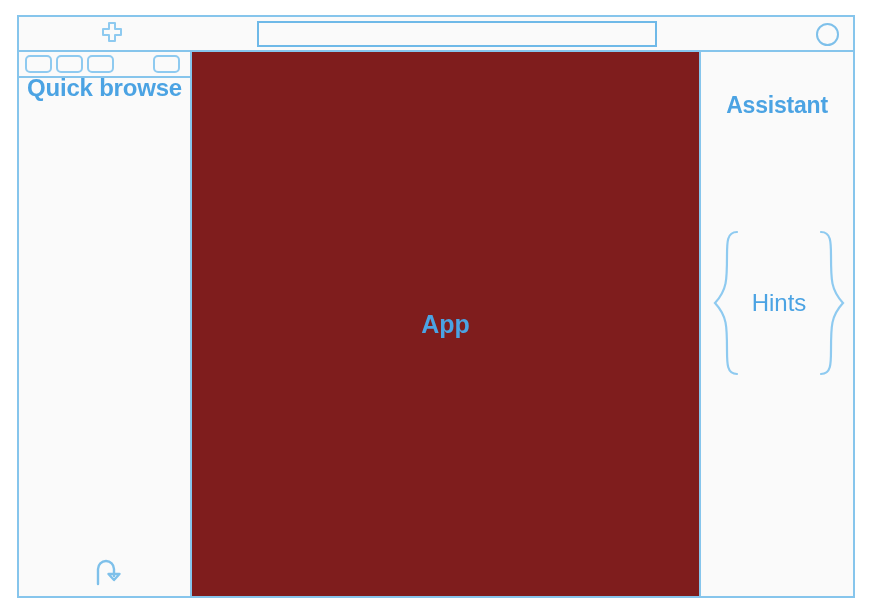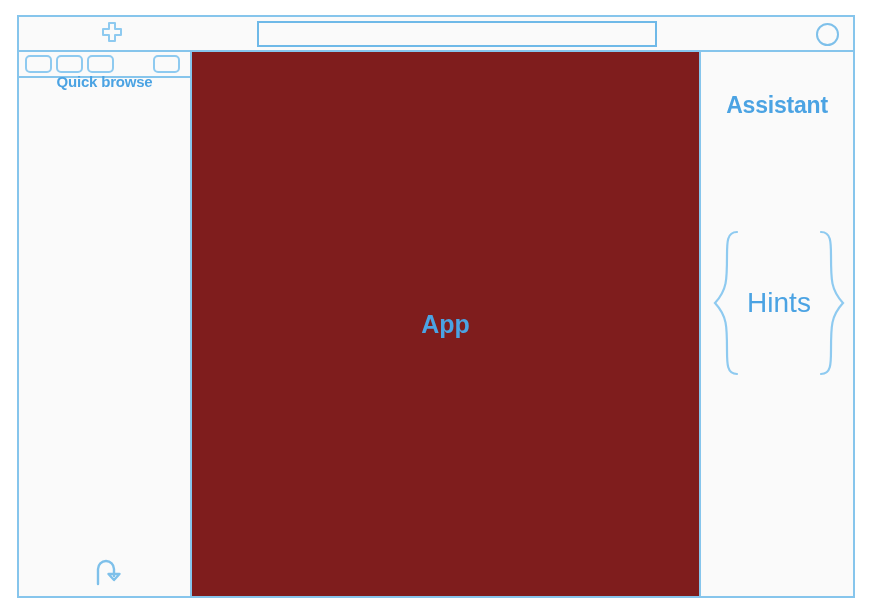--- a/index.html
+++ b/index.html
@@ -125,21 +125,21 @@
   .sidebar-tab.spaced { margin-left: auto; margin-right: 4px; }
 
   #quick-browse-title {
     position: absolute;
     left: 0;
     right: 0;
     top: 20px;
     text-align: center;
     color: #4ba3e3;
     font-weight: bold;
-    font-size: 15px;
+    font-size: 24px;
     line-height: 1.35;
     letter-spacing: -0.2px;
   }
 
   #sidebar-footer {
     position: absolute;
     left: 0;
     right: 0;
     bottom: 6px;
     height: 40px;
@@ -206,21 +206,21 @@
     display: flex;
     align-items: center;
     justify-content: center;
   }
 
   #hints-block svg { position: absolute; left: 0; top: 0; }
 
   #hints-label {
     position: relative;
     color: #4ba3e3;
-    font-size: 28px;
+    font-size: 24px;
     font-weight: normal;
   }
 </style>
 </head>
 <body>
 
 <div id="wireframe-window">
 
   <div id="top-bar">
 

